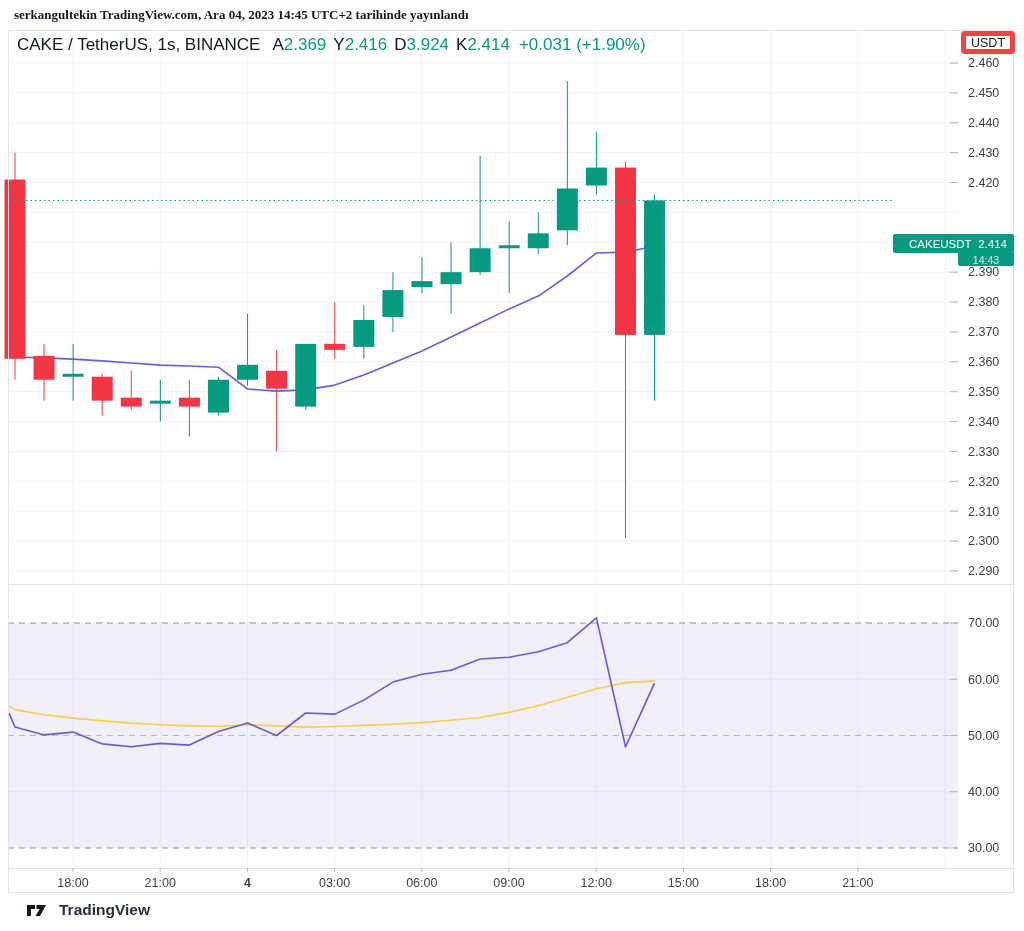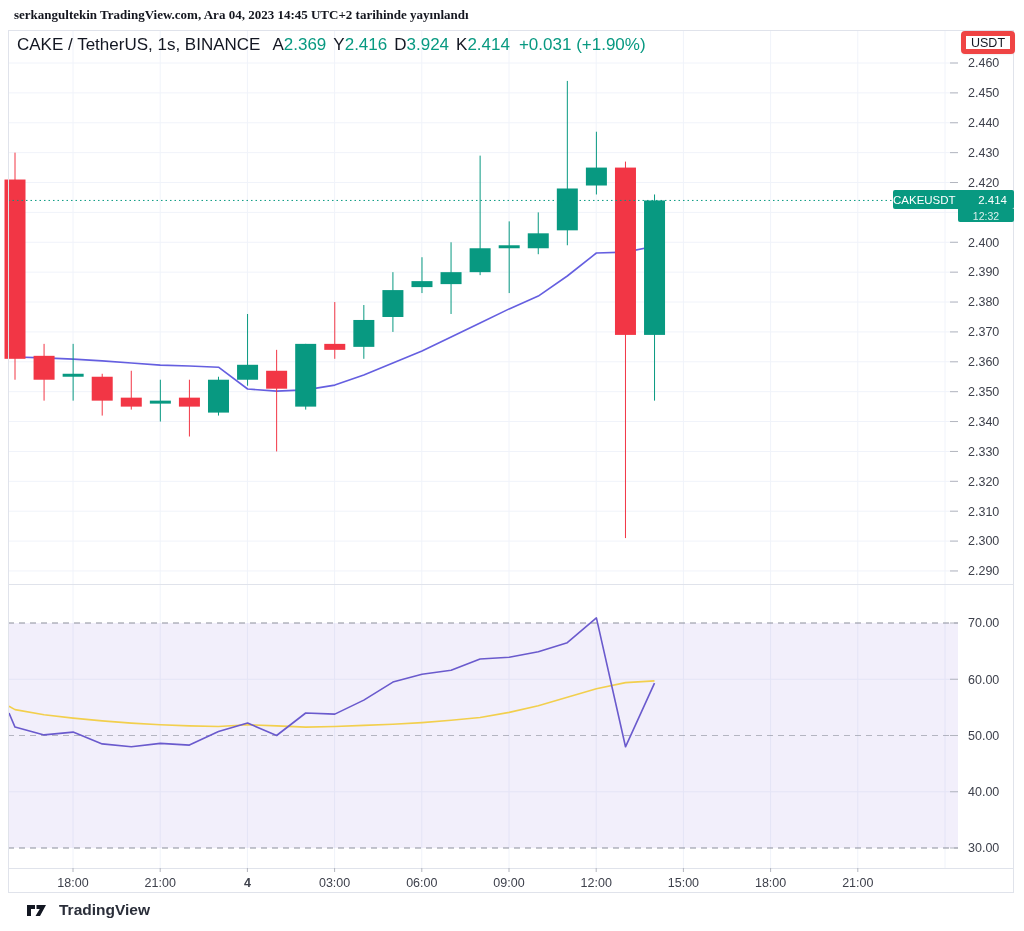--- a/index.html
+++ b/index.html
@@ -14,21 +14,21 @@
   .legend .title{margin-right:12px;}
   .legend .pair{margin-right:7px;}
   .legend .pair .v{color:#089981;}
   .legend .change{color:#089981;margin-left:2px;}
   .currency-btn{position:absolute;top:31px;left:961px;width:54px;height:23px;background:#fff;
         border:5px solid #ef4444;border-radius:4px;font-size:12.5px;font-weight:500;color:#131722;
         display:flex;align-items:center;justify-content:center;z-index:3;
         box-shadow:0 1px 2px rgba(0,0,0,.06);font-family:inherit;cursor:pointer;}
   .price-flag{position:absolute;left:893px;width:121px;z-index:3;display:flex;flex-direction:column;}
   .flag-main{height:19px;background:#089981;color:#fff;display:flex;justify-content:space-between;
-        align-items:center;padding:0 7px 0 0;font-size:11.5px;font-weight:500;border-radius:2px;}
+        align-items:center;padding:0 7px 0 16px;font-size:11.5px;font-weight:500;border-radius:2px;margin-top:44px;}
   .flag-countdown{width:56px;height:13px;margin-left:auto;background:#089981;
         color:rgba(255,255,255,.85);font-size:10.5px;display:flex;align-items:center;
         justify-content:center;border-radius:0 0 2px 2px;}
   .footer-brand{position:absolute;left:26px;top:901px;display:flex;align-items:center;gap:12px;
         z-index:3;color:#2a2e39;font-size:15.5px;font-weight:700;}
 </style>
 </head>
 <body>
 
 <div class="page">
@@ -204,21 +204,21 @@
     <span class="change">+0.031 (+1.90%)</span>
   </div>
 
   <button class="currency-btn">USDT</button>
 
   <div class="price-flag" id="price-flag" style="top: 190px;">
     <div class="flag-main">
       <span>CAKEUSDT</span>
       <span>2.414</span>
     </div>
-    <div class="flag-countdown">12:32</div>
+    <div class="flag-countdown">14:43</div>
   </div>
 
   <div class="footer-brand">
     <svg width="21" height="17" viewBox="0 0 42 32">
       <path d="M2 5 h16 v8 h-8 v14 h-8 z" fill="#131722"></path>
       <path d="M21 5 h19 l-12 22 h-9 l8.5 -14 H21 z" fill="#131722"></path>
     </svg>
     <span>TradingView</span>
   </div>
 

